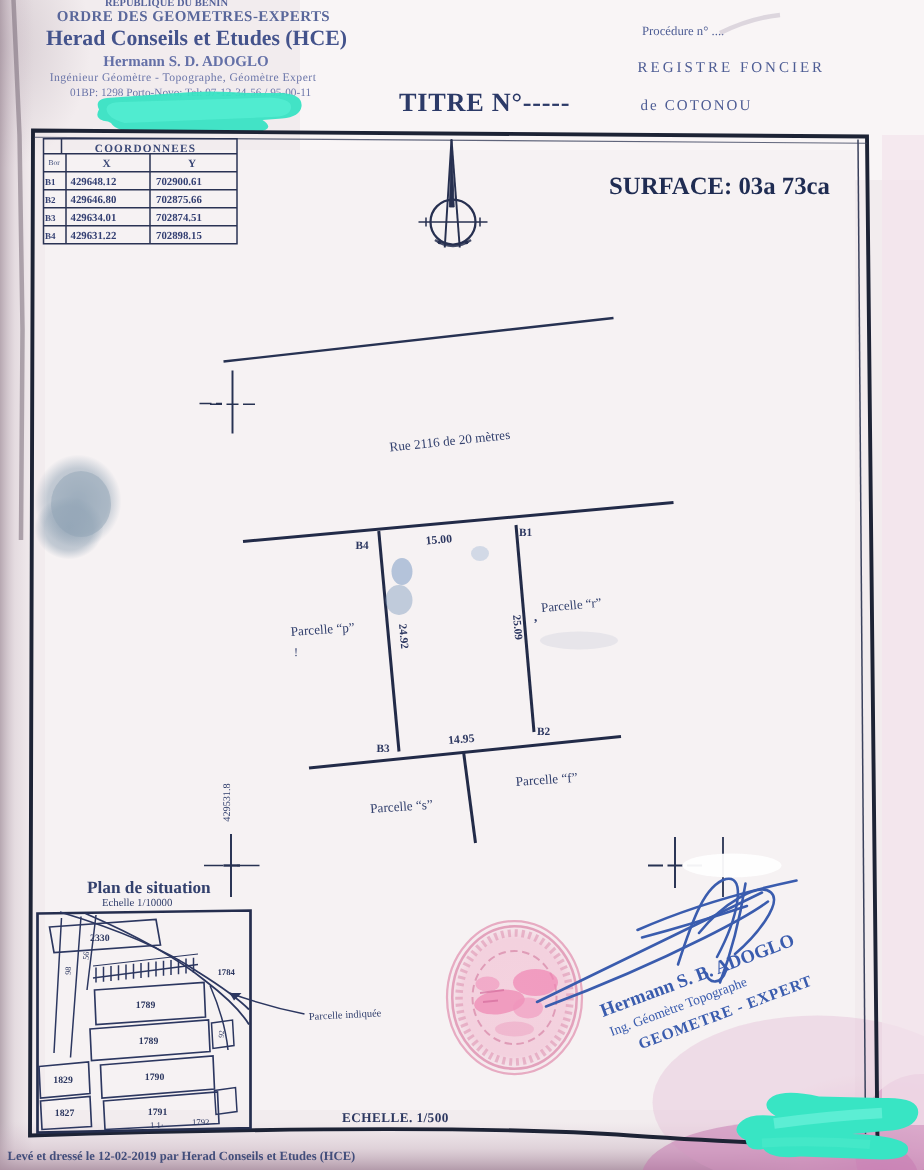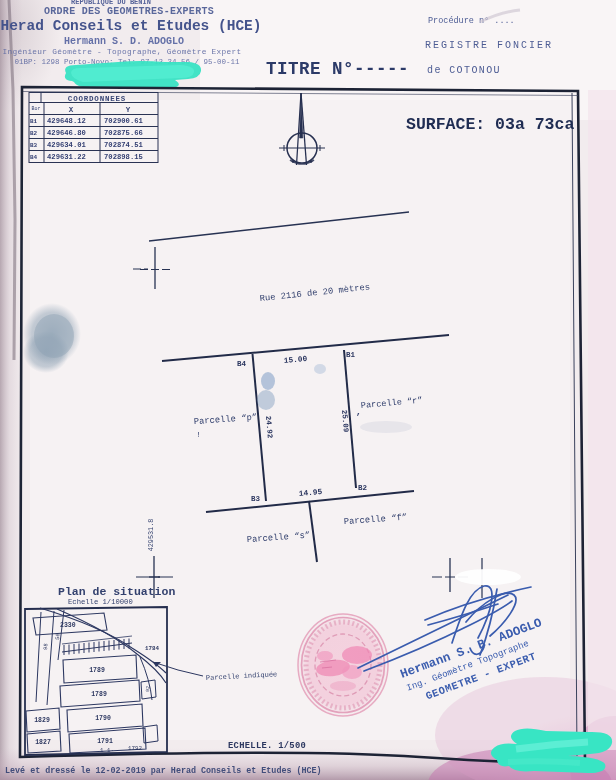--- a/index.html
+++ b/index.html
@@ -1,17 +1,17 @@
 <!DOCTYPE html>
 <html><head>
 <meta charset="utf-8">
 <style>
   html,body{margin:0;padding:0;}
   #page{position:relative;width:616px;height:780px;overflow:hidden;
-        font-family:Liberation Mono, monospace;background:#f2ecef;}
+        font-family:Liberation Serif, serif;background:#f2ecef;}
   svg{position:absolute;left:0;top:0;}
 </style>
 </head>
 <body>
 <div id="page">
 <svg width="616" height="780" viewBox="0 0 616 780">
 <defs>
   <radialGradient id="gTL" cx="0%" cy="20%" r="55%">
     <stop offset="0%" stop-color="#c8bcc3" stop-opacity="0.7"></stop>
     <stop offset="100%" stop-color="#c8bcc3" stop-opacity="0"></stop>

